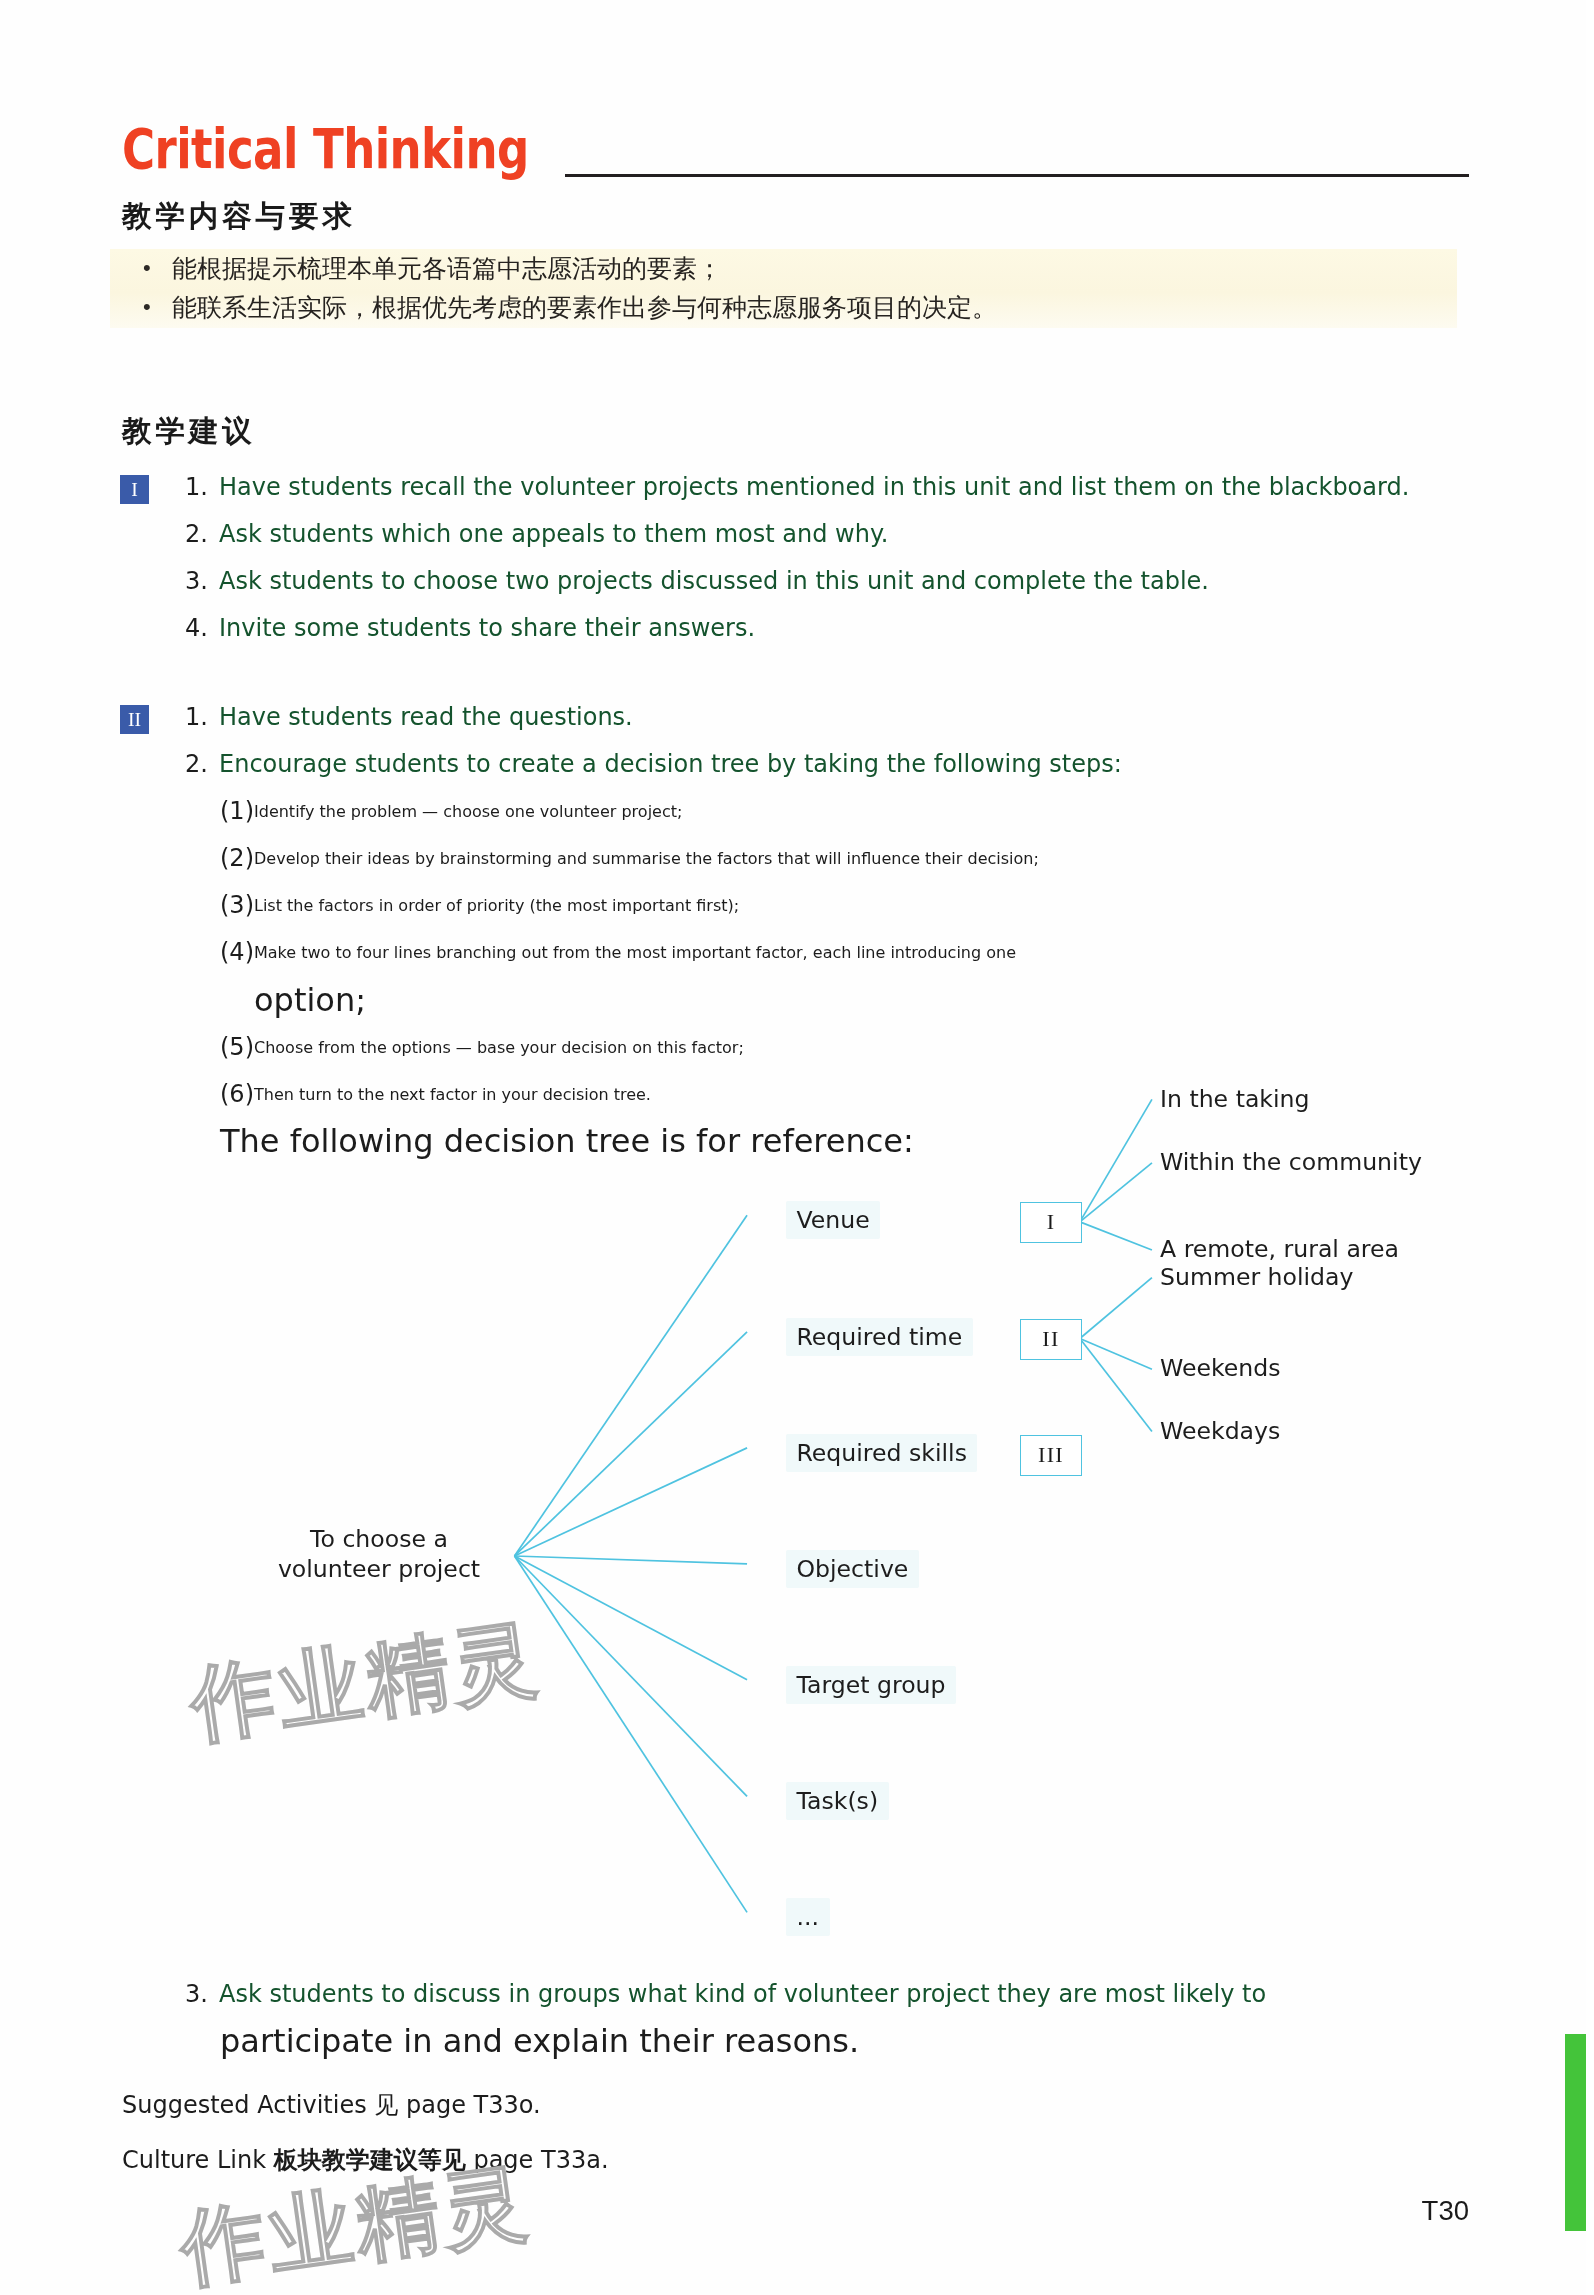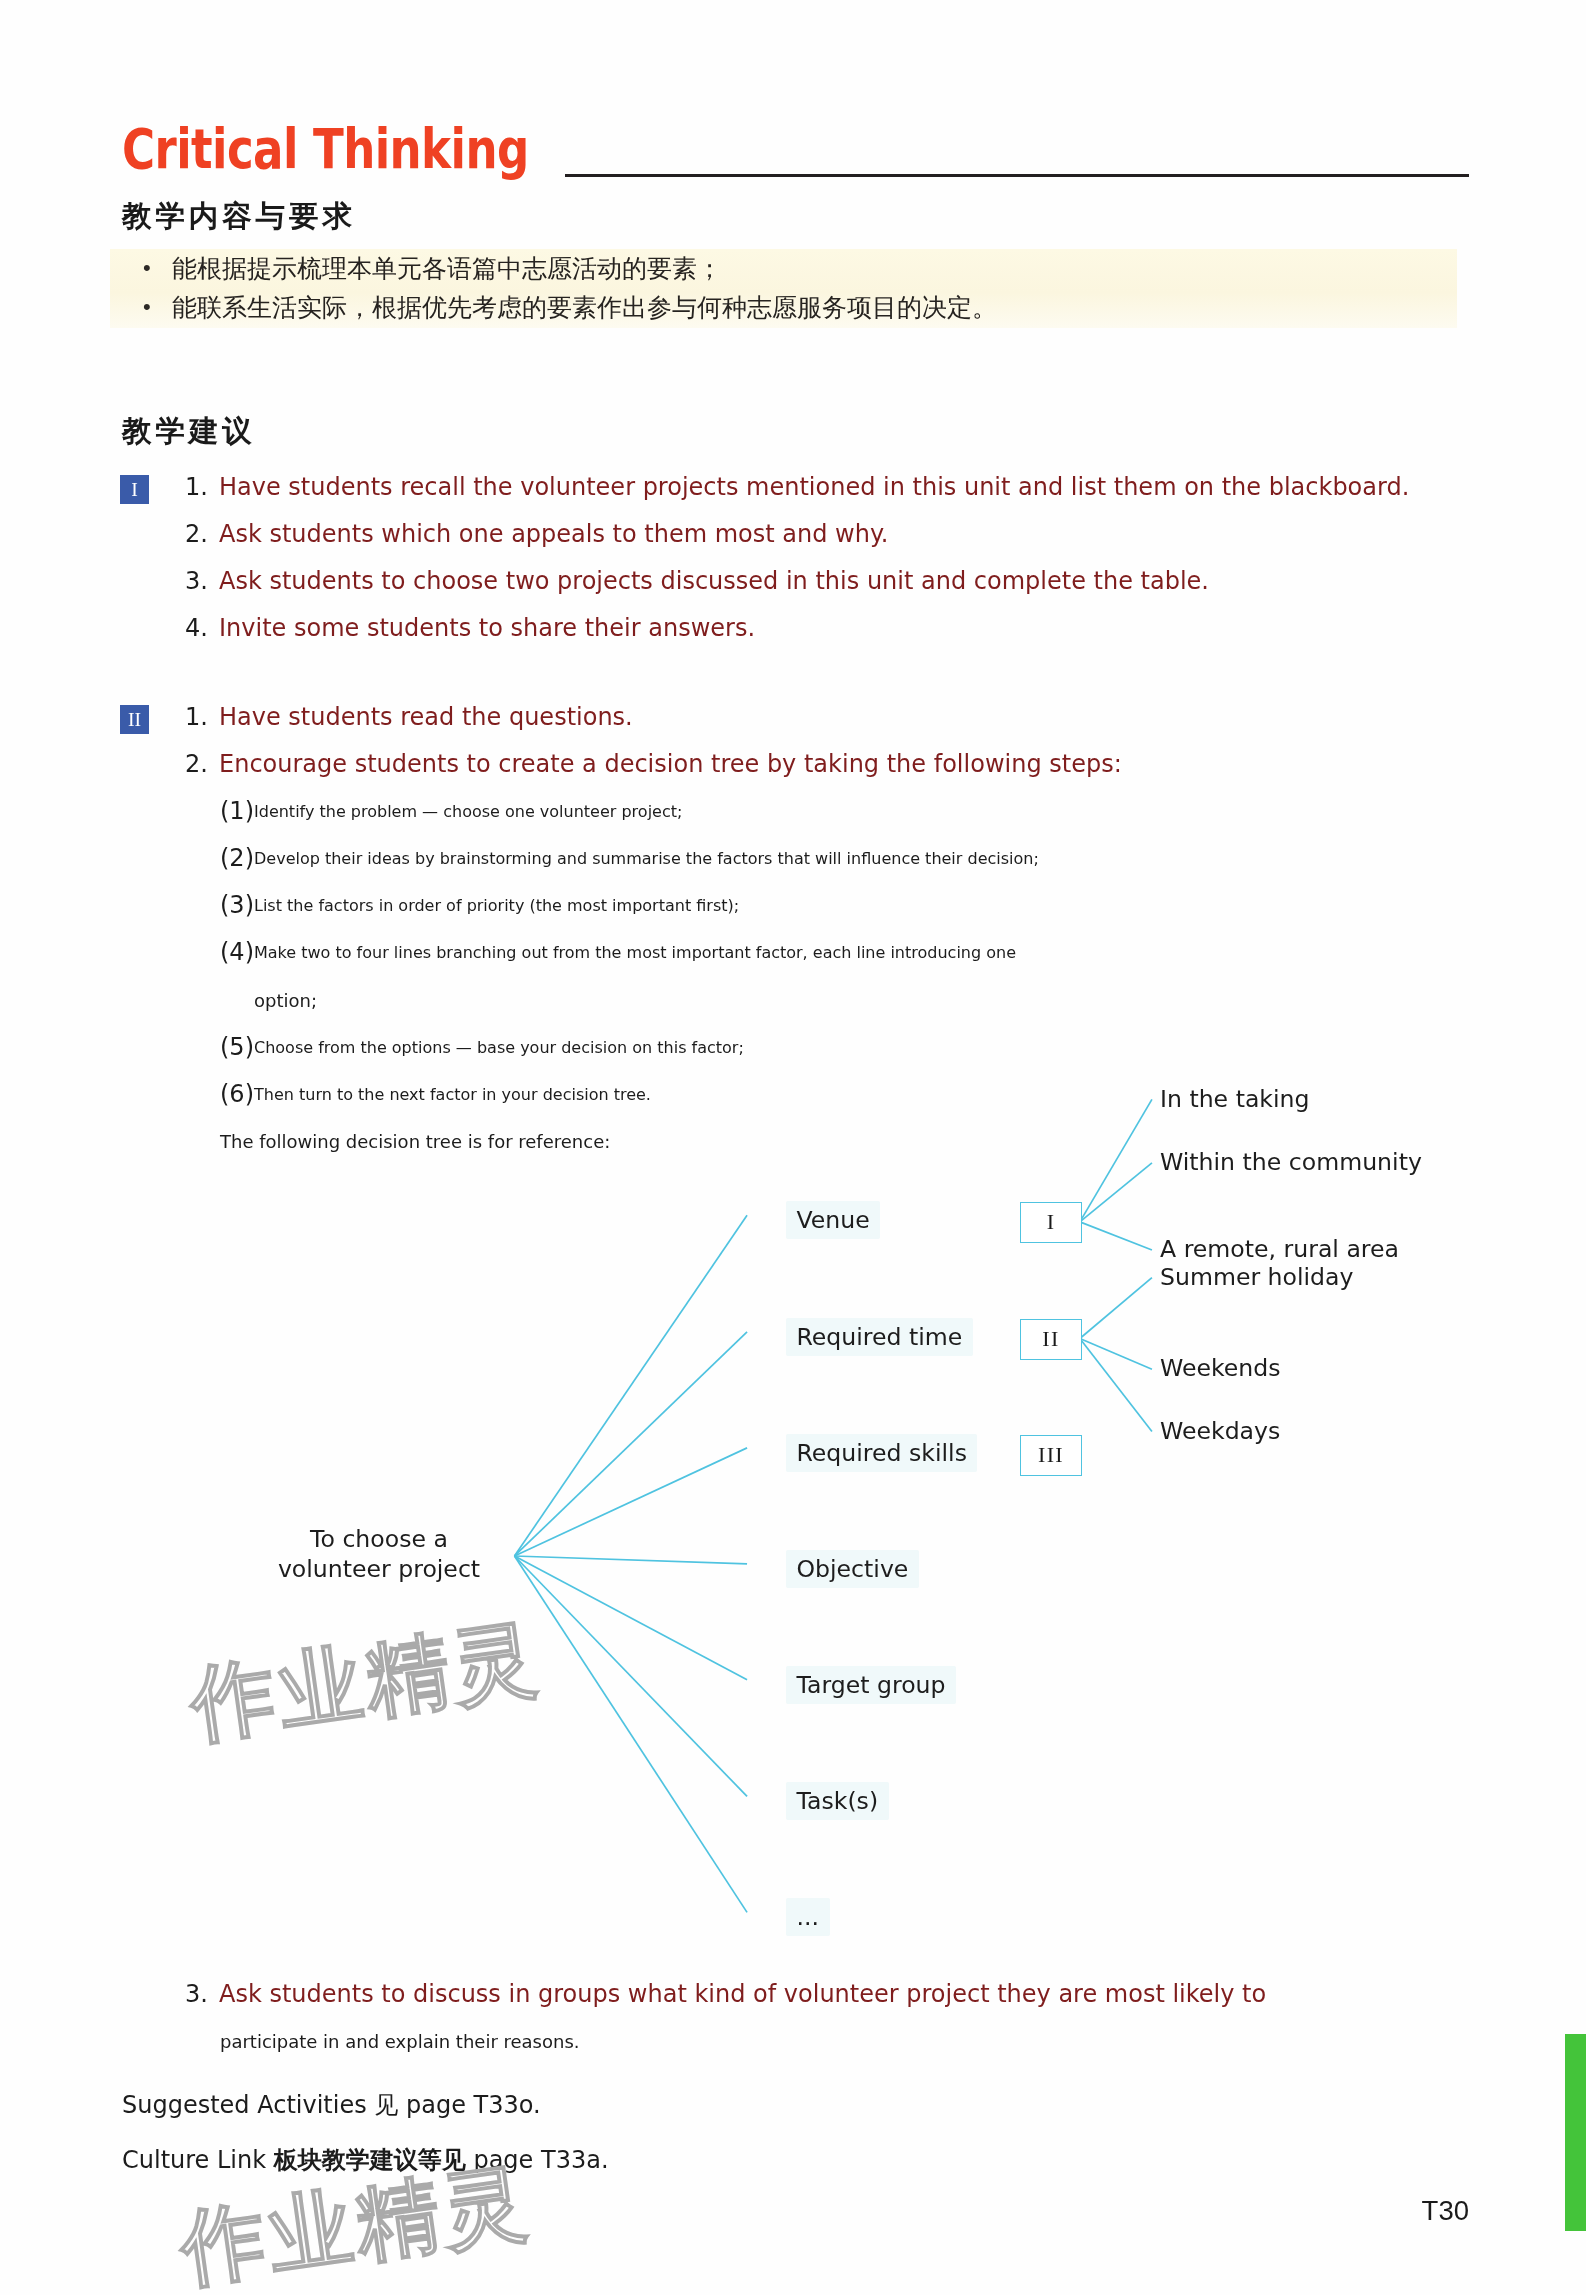--- a/index.html
+++ b/index.html
@@ -122,21 +122,21 @@
     flex: 0 0 34px;
     font-family: "DejaVu Sans", "Liberation Sans", sans-serif;
     font-size: 24px;
     line-height: 33px;
     color: #1c1c1c;
   }
   .num-item .txt {
     font-family: "DejaVu Sans", "Liberation Sans", sans-serif;
     font-size: 24px;
     line-height: 33px;
-    color: #7f1d1d;
+    color: #14532d;
   }
 
   .sub-item {
     position: absolute;
     display: flex;
     align-items: flex-start;
     white-space: nowrap;
   }
   .sub-item .snum {
     width: 34px;
@@ -148,21 +148,21 @@
   }
   .sub-item .stxt {
     font-family: "DejaVu Sans", "Liberation Sans", sans-serif;
     font-size: 16px;
     line-height: 33px;
     color: #1c1c1c;
   }
   .plain-line {
     position: absolute;
     font-family: "DejaVu Sans", "Liberation Sans", sans-serif;
-    font-size: 18px;
+    font-size: 32px;
     line-height: 33px;
     color: #1c1c1c;
     white-space: nowrap;
   }
 
   
   #tree {
     position: absolute;
     left: 0;
     top: 0;

